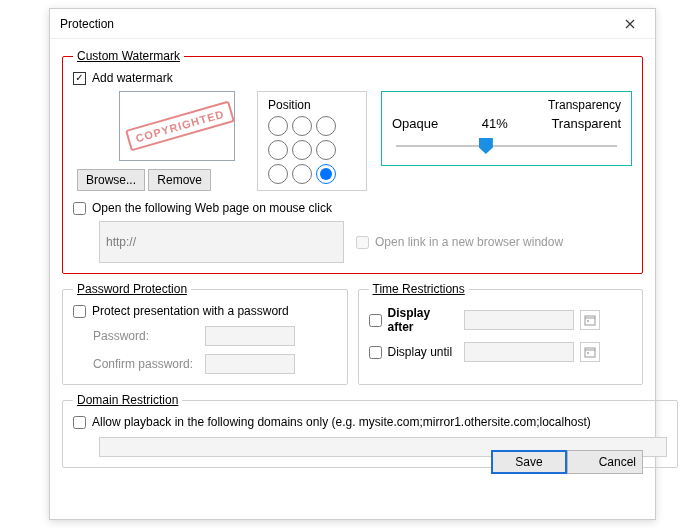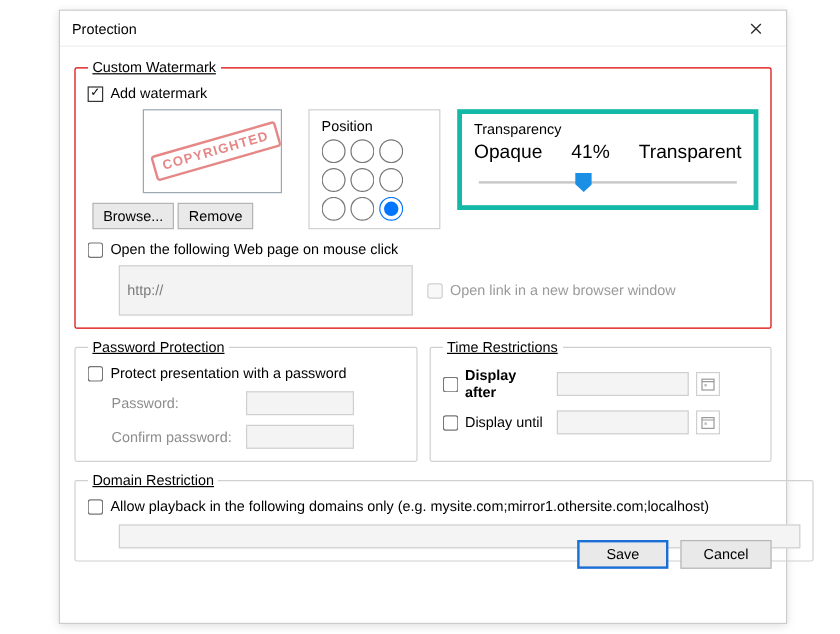--- a/index.html
+++ b/index.html
@@ -105,25 +105,26 @@
   }
   .pos-label { font-size: 12px; margin-bottom: 4px; }
   .pos-grid {
     display: grid;
     grid-template-columns: repeat(3, 20px);
     grid-template-rows: repeat(3, 20px);
     gap: 4px;
   }
   .pos-grid input[type="radio"] { margin: 0; }
   .trans-box {
-    border: 4px solid #14b8a6;
+    border: 1px solid #14b8a6;
     padding: 6px 10px;
     flex: 1;
-  }
-  .trans-labels { display: flex; justify-content: space-between; font-size: 16px; margin-bottom: 4px; }
+    text-align: right;
+  }
+  .trans-labels { display: flex; justify-content: space-between; font-size: 13px; margin-bottom: 4px; }
   .slider-wrap { position: relative; height: 24px; }
   .slider-track {
     position: absolute; left: 4px; right: 4px; top: 10px;
     height: 2px; background: #c8c8c8;
   }
   .slider-thumb {
     position: absolute; top: 3px;
     width: 14px; height: 16px;
     background: #1a8fe3;
     clip-path: polygon(0 0, 100% 0, 100% 60%, 50% 100%, 0 60%);
@@ -154,35 +155,36 @@
     display: inline-flex; align-items: center; justify-content: center;
     color: #8a8a8a;
   }
   .domain-input {
     width: 568px; height: 20px; margin-top: 8px; margin-left: 26px;
     border: 1px solid #cfcfcf; background: #f4f4f4;
   }
   .footer {
     position: absolute;
     right: 12px; bottom: 10px;
-    display: flex; gap: 10px;
+    display: flex; 
   }
   button.primary {
     width: 76px; height: 24px;
     background: #e9e9e9;
     border: 2px solid #1a6fd6;
     font-family: inherit; font-size: 12px;
     cursor: pointer;
   }
   button.secondary {
     width: 76px; height: 24px;
     background: #e9e9e9;
     border: 1px solid #b5b5b5;
     font-family: inherit; font-size: 12px;
     cursor: pointer;
+    text-align: right;
   }
 </style>
 </head>
 <body>
 
 <div class="window">
   <div class="titlebar">
     <span class="title">Protection</span>
     <div class="close-x">
       <svg width="10" height="10" viewBox="0 0 10 10">

